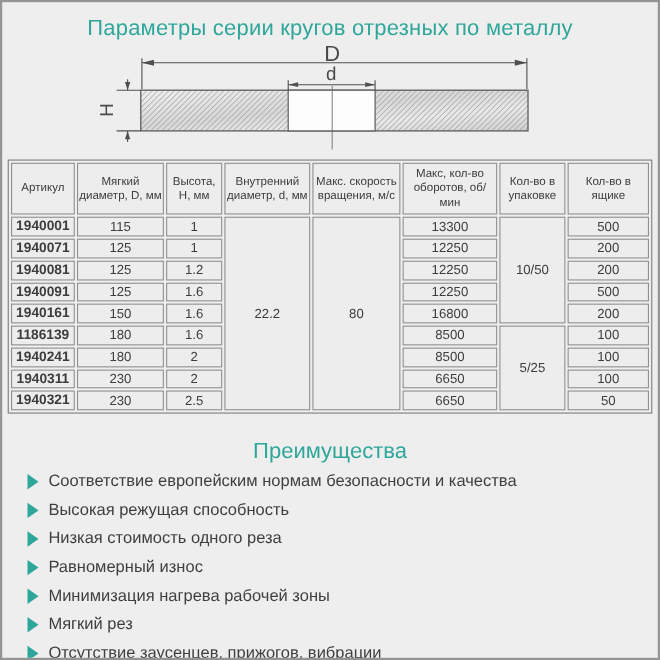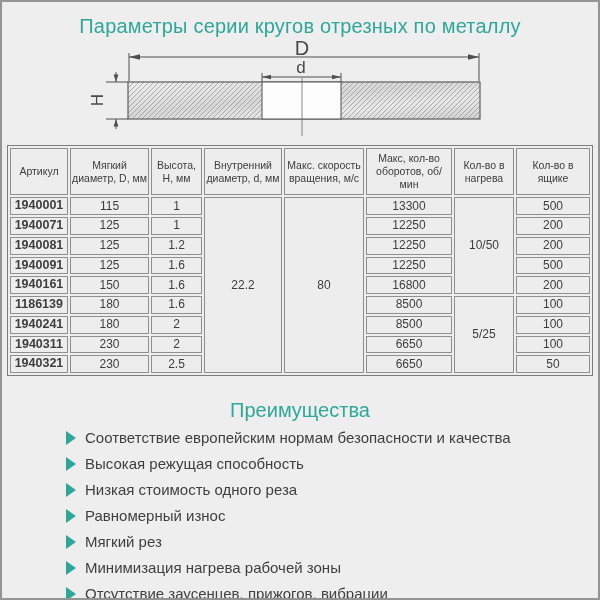--- a/index.html
+++ b/index.html
@@ -69,21 +69,20 @@
     list-style:none;
     margin:0 0 0 23px;
     padding:0;
   }
   ul.advantages li{
     display:flex;
     align-items:center;
     margin-bottom:9px;
     font-size:15px;
     color:#3f3f3f;
-    margin-left:41px;
   }
   .bullet-tri{
     flex:none;
     width:0;height:0;
     border-left:10px solid var(--accent,#2ea091);
     border-top:7px solid transparent;
     border-bottom:7px solid transparent;
     margin-right:9px;
   }
 </style>
@@ -159,21 +158,21 @@
         <col style="width: 74px;">
       </colgroup>
     <thead>
         <tr>
           <th>Артикул</th>
           <th>Мягкий диаметр, D, мм</th>
           <th>Высота, H, мм</th>
           <th>Внутренний диаметр, d, мм</th>
           <th>Макс. скорость вращения, м/с</th>
           <th>Макс, кол-во оборотов, об/мин</th>
-          <th>Кол-во в нагрева</th>
+          <th>Кол-во в упаковке</th>
           <th>Кол-во в ящике</th>
         </tr>
       </thead>
     <tbody>
         <tr>
           <td>1940001</td>
           <td>115</td>
           <td>1</td>
           <td rowspan="9">22.2</td>
           <td rowspan="9">80</td>
@@ -255,28 +254,28 @@
       <li>
         <span class="bullet-tri"></span>
         <span>Низкая стоимость одного реза</span>
       </li>
       <li>
         <span class="bullet-tri"></span>
         <span>Равномерный износ</span>
       </li>
       <li>
         <span class="bullet-tri"></span>
+        <span>Минимизация нагрева рабочей зоны</span>
+      </li>
+      <li>
+        <span class="bullet-tri"></span>
         <span>Мягкий рез</span>
       </li>
       <li>
         <span class="bullet-tri"></span>
-        <span>Минимизация нагрева рабочей зоны</span>
-      </li>
-      <li>
-        <span class="bullet-tri"></span>
         <span>Отсутствие заусенцев, прижогов, вибрации</span>
       </li>
       <li>
         <span>Стойкость</span>
       </li>
     </ul>
 
 </div>
 
 </body></html>

